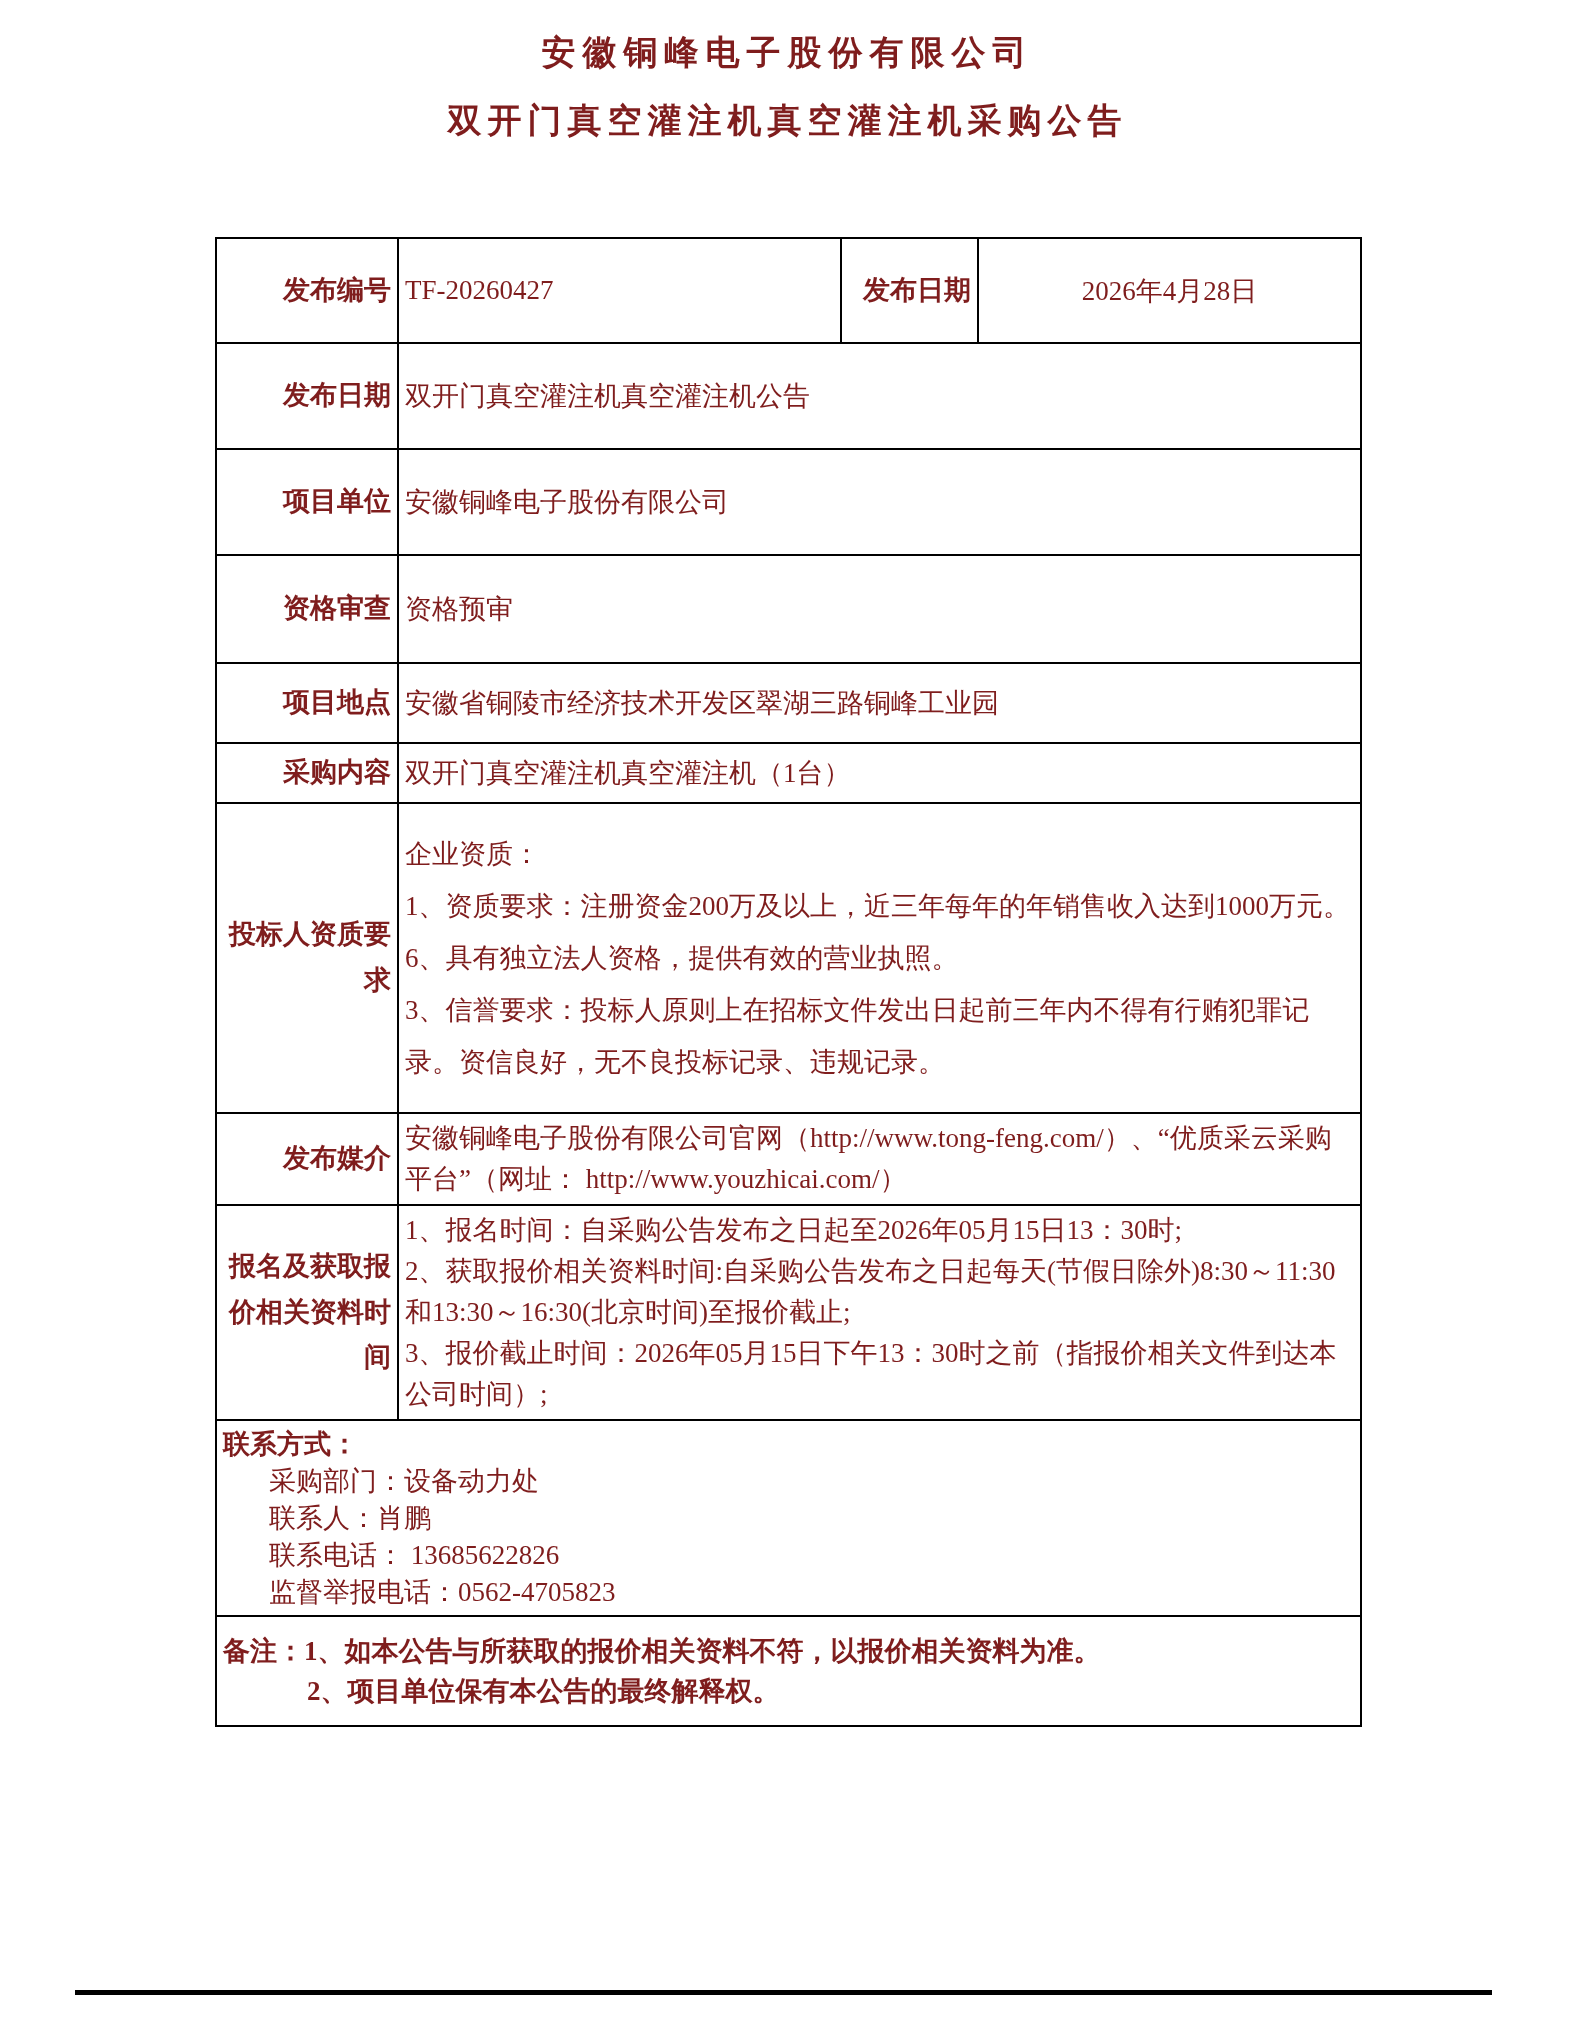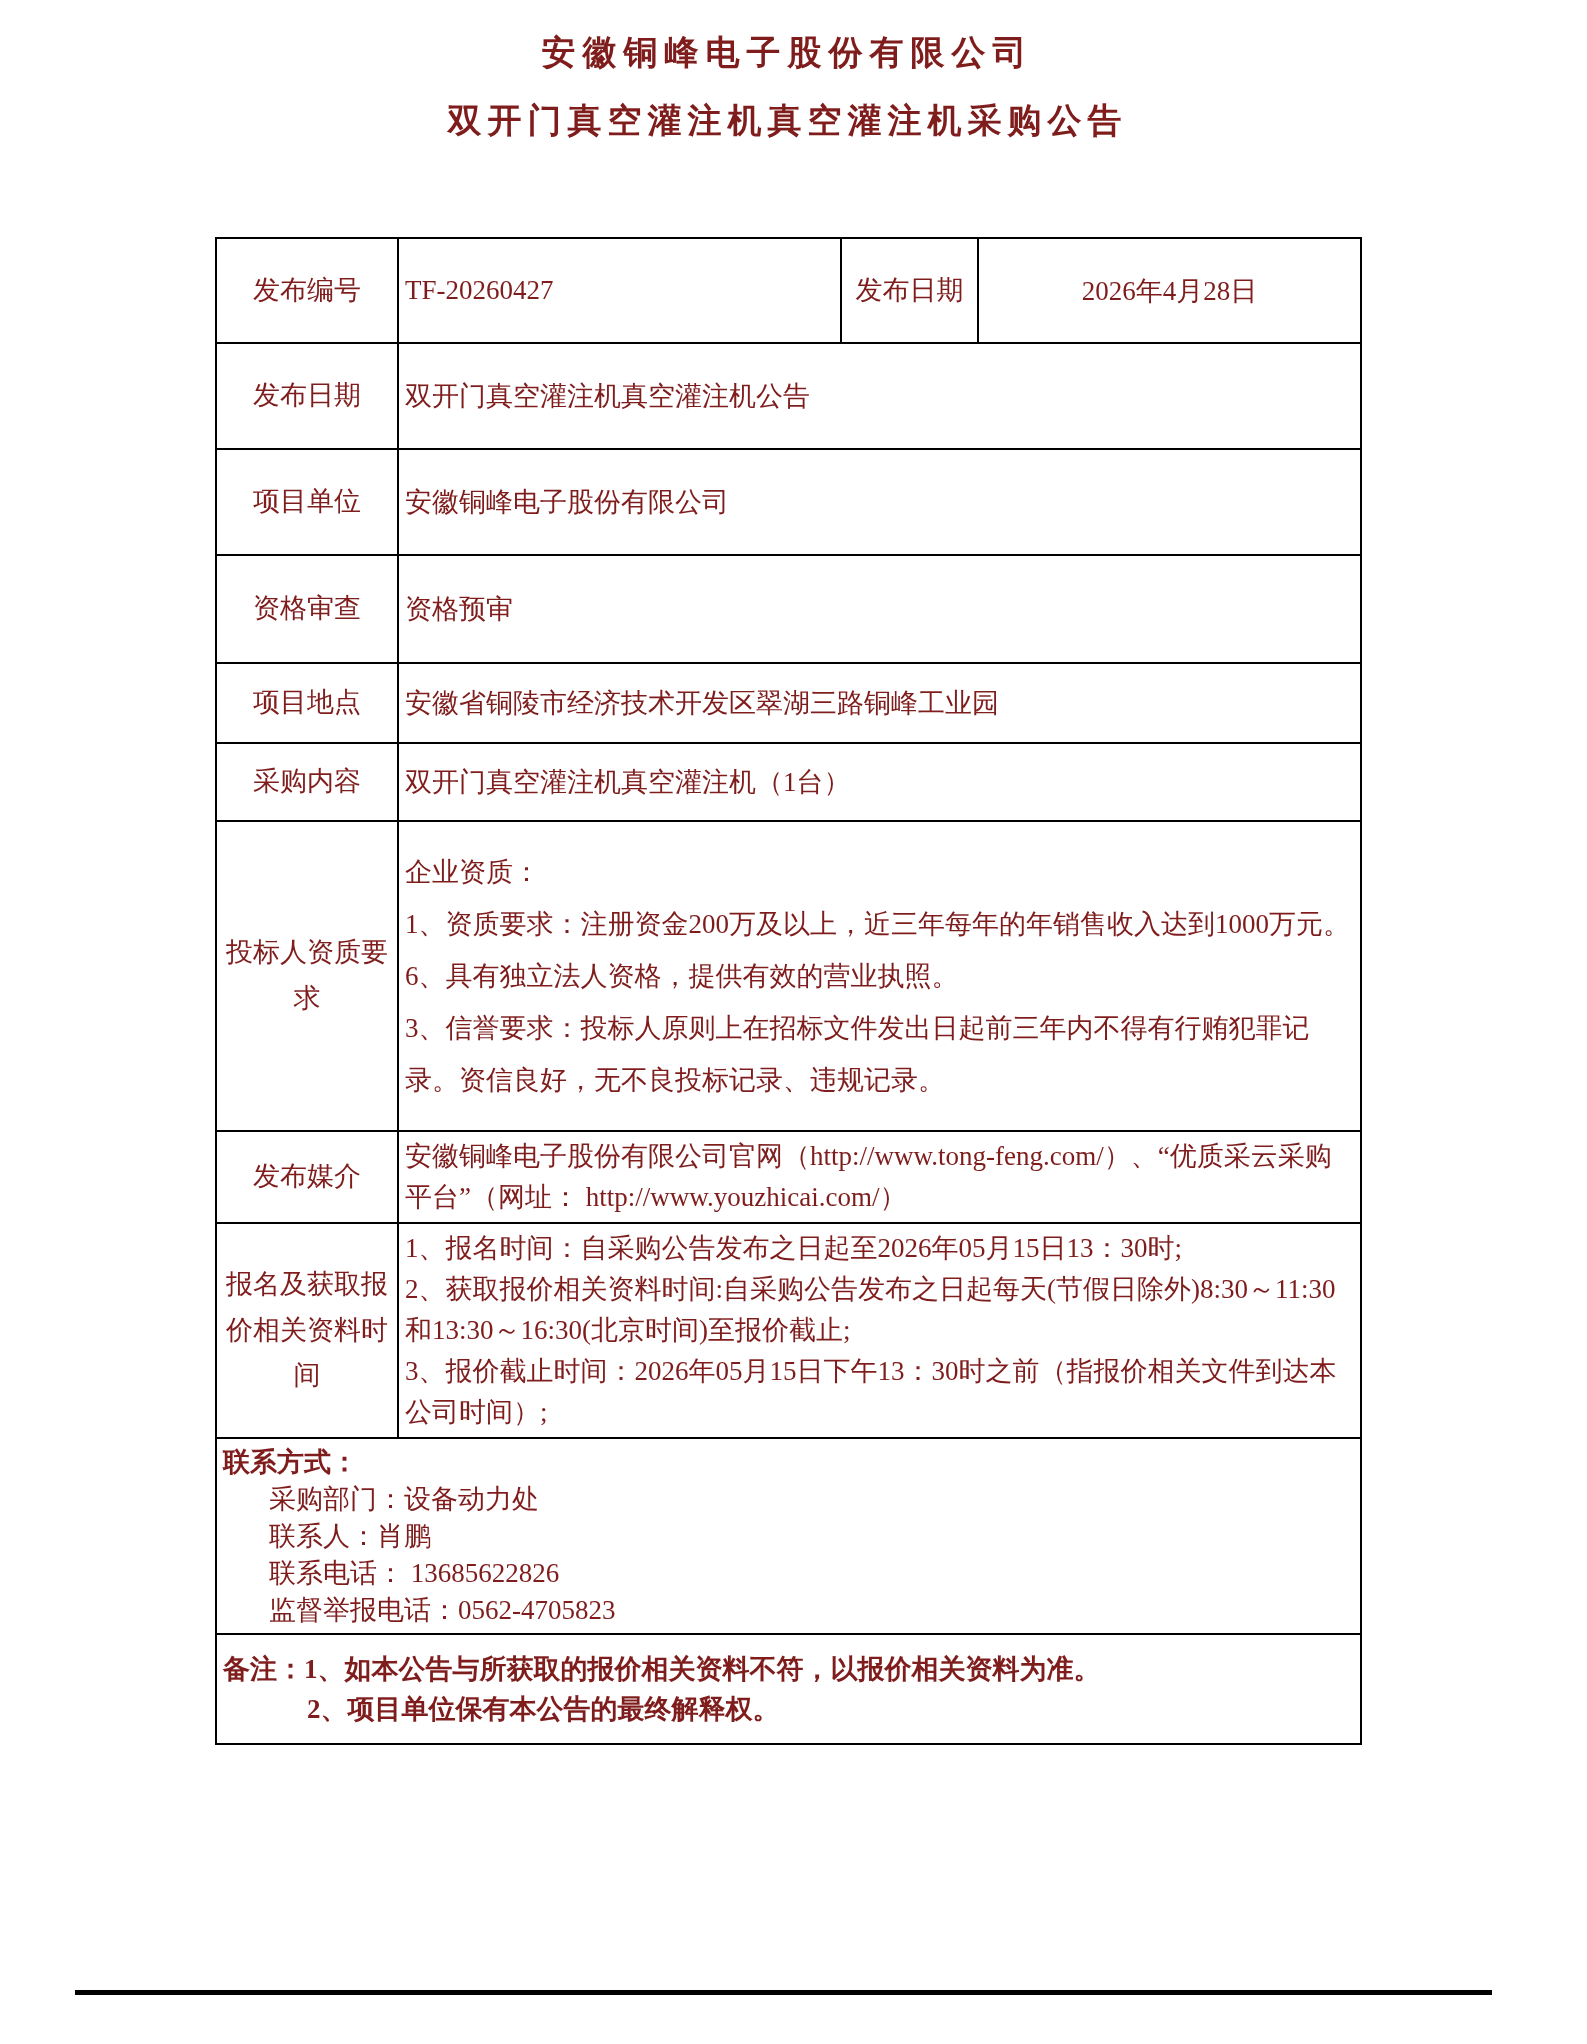--- a/index.html
+++ b/index.html
@@ -45,22 +45,22 @@
     table-layout:fixed;
     font-size:27px;
   }
   table.announce td{
     border:2px solid #000000;
     vertical-align:middle;
     padding:4px 6px;
     overflow-wrap:anywhere;
   }
   td.lbl{
-    font-weight:normal;
-    text-align:center;
+    font-weight:bold;
+    text-align:right;
     padding:4px 12px;
     line-height:1.7;
   }
   td.val{
     text-align:left;
     padding-left:8px;
   }
   td.val-center{
     text-align:center;
   }
@@ -135,21 +135,21 @@
     <tr style="height:108px">
       <td class="lbl">资格审查</td>
       <td class="val" colspan="3">资格预审</td>
     </tr>
 
     <tr style="height:80px">
       <td class="lbl">项目地点</td>
       <td class="val" colspan="3">安徽省铜陵市经济技术开发区翠湖三路铜峰工业园</td>
     </tr>
 
-    <tr style="height:78px">
+    <tr style="height:60px">
       <td class="lbl">采购内容</td>
       <td class="val" colspan="3">双开门真空灌注机真空灌注机（1台）</td>
     </tr>
 
     <tr style="height:310px">
       <td class="lbl">投标人资质要求</td>
       <td class="multiline lh52" colspan="3">
         <div>企业资质：</div>
         <div>1、资质要求：注册资金200万及以上，近三年每年的年销售收入达到1000万元。</div>
         <div>6、具有独立法人资格，提供有效的营业执照。</div>

